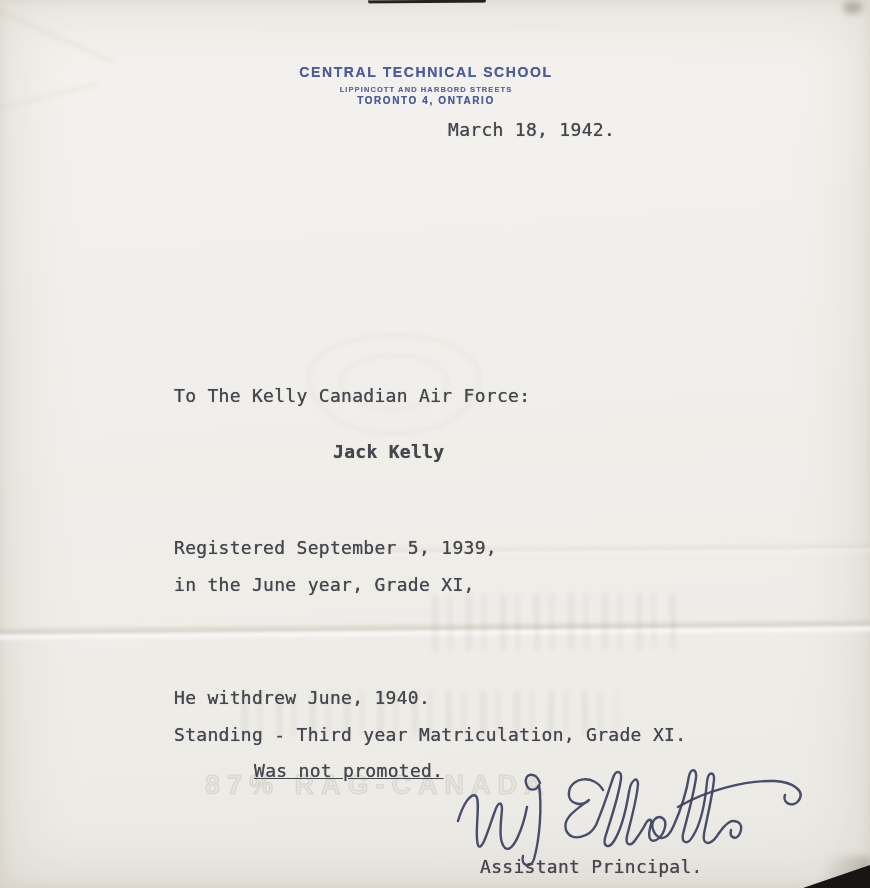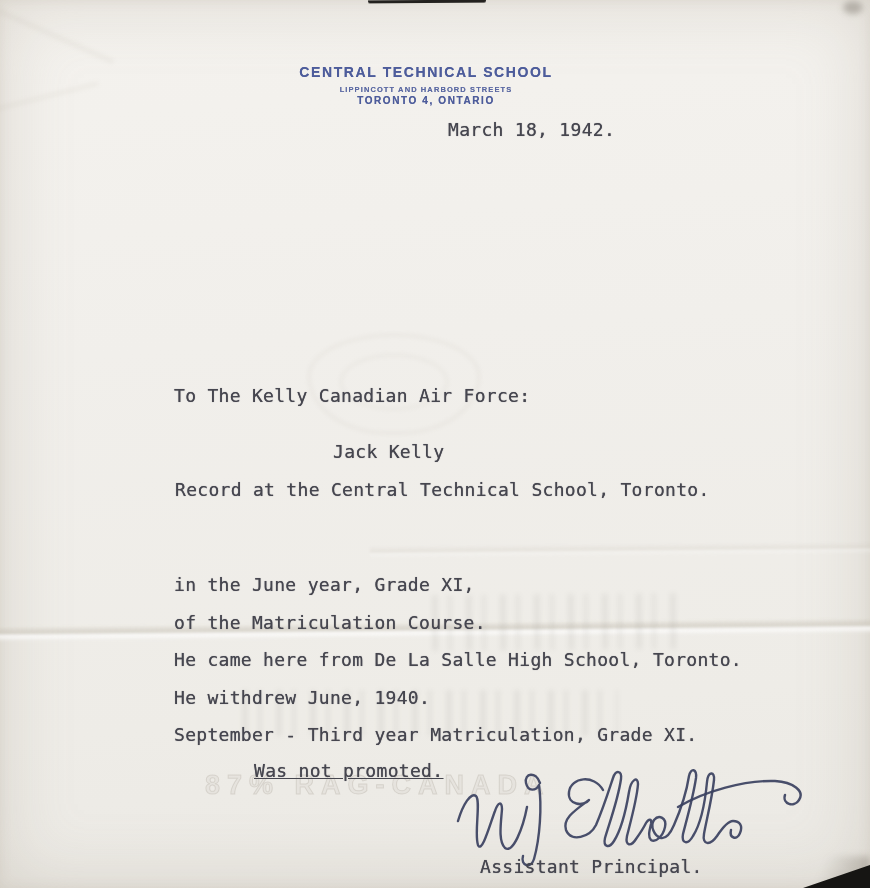--- a/index.html
+++ b/index.html
@@ -87,21 +87,21 @@
   
   .t{
     position:absolute;white-space:pre;line-height:1;
     font-size:18px;letter-spacing:0.3px;
     color:#46464f;
     text-shadow:0 0 0.7px rgba(64,64,74,0.85);
     padding-left:36px;
   }
   .date{left:412px;top:121px;}
   .salutation{left:138px;top:387px;}
-  .subject-name{left:297px;top:443px;}
+  .subject-name{left:297px;top:443px;font-weight:bold;}
   .record-line{left:139px;top:481px;}
   .ln-0{left:138px;top:539px;}
   .ln-1{left:138px;top:576px;}
   .ln-2{left:138px;top:614px;}
   .ln-3{left:138px;top:651px;}
   .ln-4{left:138px;top:689px;}
   .ln-5{left:138px;top:726px;}
   .ln-6{left:218px;top:762px;text-decoration:underline;}
   .sig-title{left:420px;top:858px;margin-left:24px;}
   
@@ -127,26 +127,24 @@
   <div class="bleed bleed-2"></div>
   <div class="watermark">87% RAG-CANADA</div>
 
   <div class="lh lh-name">CENTRAL TECHNICAL SCHOOL</div>
   <div class="lh lh-addr">LIPPINCOTT AND HARBORD STREETS</div>
   <div class="lh lh-city">TORONTO 4, ONTARIO</div>
 
   <div class="t date">March 18, 1942.</div>
   <div class="t salutation">To The Kelly Canadian Air Force:</div>
   <div class="t subject-name">Jack Kelly</div>
-  <div class="t record-line">Record at the Central Technical School, Toronto.</div>
+  <div class="t ln-0">Registered September 5, 1939,</div>
   <div class="t ln-1">in the June year, Grade XI,</div>
-  <div class="t ln-2">of the Matriculation Course.</div>
-  <div class="t ln-3">He came here from De La Salle High School, Toronto.</div>
   <div class="t ln-4">He withdrew June, 1940.</div>
-  <div class="t ln-5">September - Third year Matriculation, Grade XI.</div>
+  <div class="t ln-5">Standing - Third year Matriculation, Grade XI.</div>
   <div class="t ln-6">Was not promoted.</div>
 
   <svg class="signature" viewBox="0 0 370 105" aria-label="W. J. Elliott">
     <path d="M15,55 C20,38 28,26 33,30 C38,35 31,68 35,79 C39,88 47,58 52,45 C55,36 59,35 59,43 C58,57 55,75 62,82 C70,88 80,62 84,41"></path>
     <path d="M97,17 C93,5 81,7 83,17 C85,26 93,25 96,19 C99,40 97,72 91,93 C88,103 77,100 80,90"></path>
     <path d="M160,24 C151,8 128,11 126,26 C124,39 141,41 146,34 C134,43 119,52 123,64 C128,77 147,71 153,59 C160,43 166,24 170,12 C173,3 179,5 178,13 C175,34 166,58 162,72 C160,81 166,83 171,75 C178,64 183,44 186,26 C188,13 195,10 195,18 C194,33 187,58 184,70 C182,80 188,81 193,73 C198,66 201,61 203,57 C206,52 209,53 208,58 C206,66 205,71 208,74 C213,77 220,70 222,61 C224,52 216,48 211,54 C207,60 211,70 218,72 C224,73 228,66 231,59 C238,43 244,23 246,10 C248,1 254,3 253,12 C250,32 243,56 240,68 C238,78 245,79 250,70 C257,59 262,37 264,16 C265,5 272,5 271,14 C269,33 263,56 261,68 C259,79 267,80 274,70 C280,61 285,55 290,55 C297,55 300,60 297,67 C294,75 286,72 288,64"></path>
     <path d="M235,41 C262,25 302,14 332,15 C350,16 362,25 356,34 C351,42 339,38 342,29"></path>
   </svg>
 
   <div class="t sig-title">Assistant Principal.</div>

